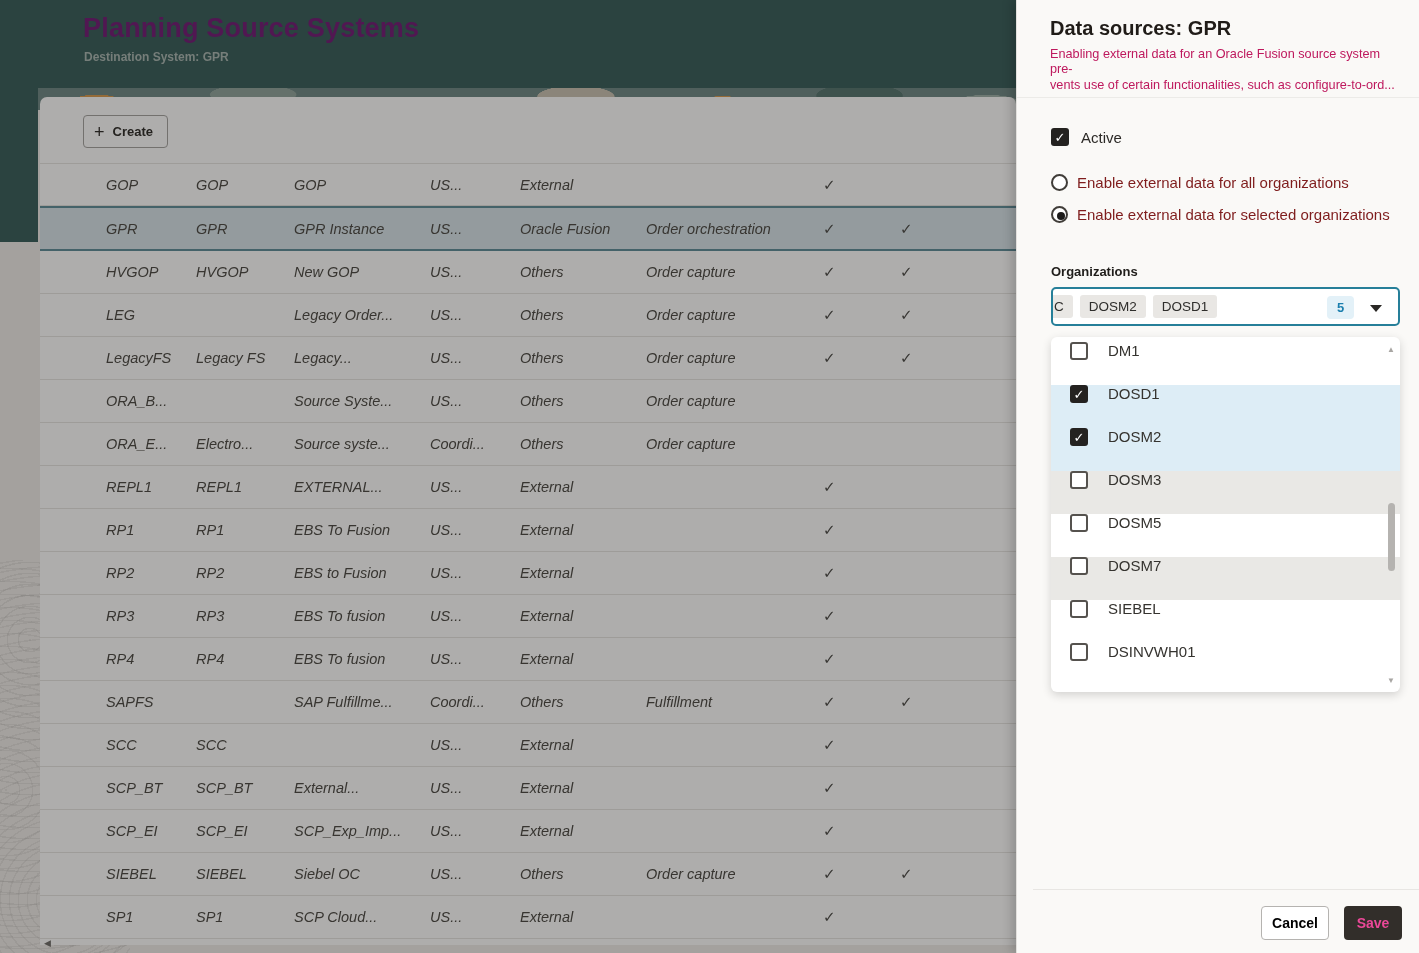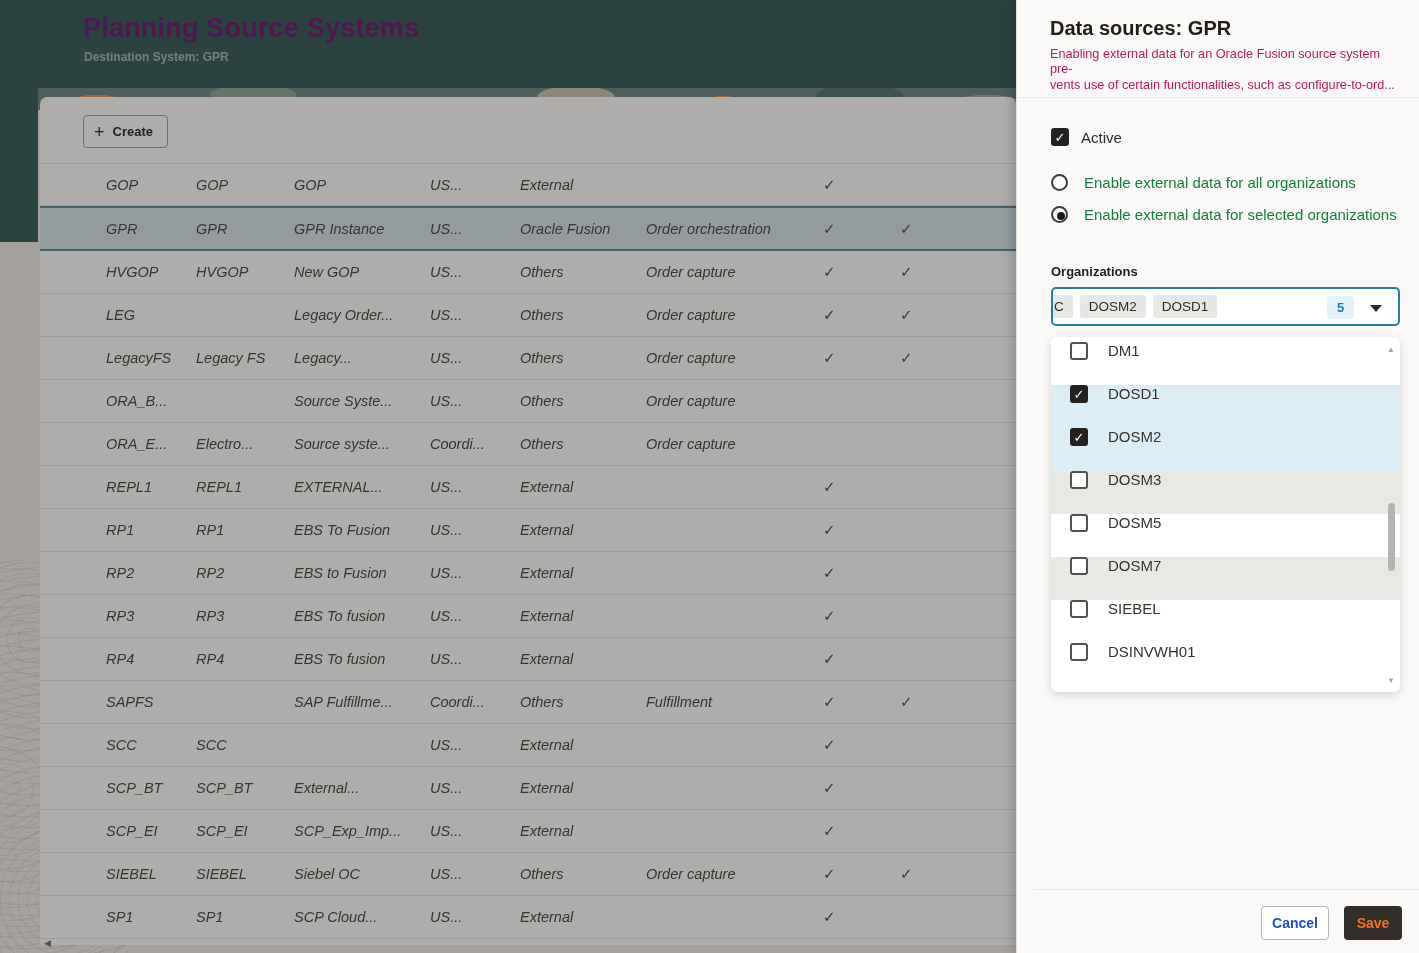--- a/index.html
+++ b/index.html
@@ -57,21 +57,21 @@
   .panel { position:absolute; left:1016px; top:0; width:403px; height:953px; background:#faf9f7;
            border-left:1px solid #e2e0dd; box-shadow:-4px 0 10px rgba(0,0,0,.18); }
   .panel-title { position:absolute; left:33px; top:17px; font-size:20px; font-weight:bold; color:#201c18; }
   .panel-desc  { position:absolute; left:33px; top:47px; width:352px; font-size:12.7px; color:#be185d; line-height:1.22; }
   .panel-div1  { position:absolute; left:0px; top:97px; width:403px; height:1px; background:#ecebe8; }
 
   .chk-row { position:absolute; left:34px; display:flex; align-items:center; gap:12px; font-size:15px; color:#2c2a27; }
   .cbox { width:18px; height:18px; border-radius:3px; flex:0 0 18px; }
   .cbox.checked { background:#242220; color:#fff; font-size:13px; font-weight:bold; display:flex; align-items:center; justify-content:center; }
   .cbox.un { background:#fff; border:2px solid #55524e; }
-  .radio-row { position:absolute; left:34px; display:flex; align-items:center; gap:16px; font-size:15px; color:#15803d; }
+  .radio-row { position:absolute; left:34px; display:flex; align-items:center; gap:9px; font-size:15px; color:#7f1d1d; }
   .rad { width:17px; height:17px; border:2px solid #403d39; border-radius:50%; flex:0 0 17px; position:relative; background:#fff; }
   .rad.sel::after { content:""; position:absolute; left:3.5px; top:3.5px; width:8px; height:8px; border-radius:50%; background:#1c1b1a; }
 
   .org-label { position:absolute; left:34px; top:264px; font-size:13px; font-weight:bold; color:#1f1d1a; }
   .org-input { position:absolute; left:34px; top:287px; width:349px; height:39px; background:#fff;
                border:2px solid var(--accent); border-radius:5px; display:flex; align-items:center;
                padding:0 44px 0 8px; gap:7px; overflow:hidden; }
   .tag { background:#e9e7e4; border-radius:3px; padding:4px 9px; font-size:13.5px; color:#2f2e2c; white-space:nowrap; }
   .tag.clipped { margin-left:-16px; }
   .count-badge { position:absolute; right:44px; top:7px; width:27px; height:23px; background:#e3f1f8;
@@ -85,24 +85,24 @@
   .opt { height:43px; display:flex; align-items:flex-start; gap:20px; padding-left:19px; font-size:15px; color:#35332f; cursor:pointer; }
   .opt.blue { background:var(--selection); }
   .opt.gray { background:#e9e8e5; }
   .dd-scroll { position:absolute; right:3px; top:8px; width:12px; height:340px; }
   .dd-scroll .up, .dd-scroll .down { position:absolute; left:2px; font-size:8px; color:#a8a6a3; }
   .dd-scroll .up { top:0; } .dd-scroll .down { bottom:0; }
   .dd-thumb { position:absolute; left:3px; top:158px; width:7px; height:68px; background:#b5b3b0; border-radius:4px; }
 
   .panel-div2 { position:absolute; left:16px; top:889px; width:387px; height:1px; background:#e8e6e3; }
   .btn-cancel { position:absolute; left:244px; top:906px; width:68px; height:34px; background:#fff;
-                border:1px solid #b5b3b0; border-radius:4px; font-size:14px; font-weight:600; color:#1d4ed8;
+                border:1px solid #b5b3b0; border-radius:4px; font-size:14px; font-weight:600; color:#000000;
                 font-family:inherit; cursor:pointer; }
   .btn-save { position:absolute; left:327px; top:906px; width:58px; height:34px; background:var(--save-bg);
-              border:none; border-radius:4px; font-size:14px; font-weight:600; color:#f97316;
+              border:none; border-radius:4px; font-size:14px; font-weight:600; color:#ec4899;
               font-family:inherit; cursor:pointer; }
 </style>
 </head>
 <body>
 
 <div class="stage">
 
   <div class="main">
     <div class="appheader"></div>
     <div class="side-strip"></div>

